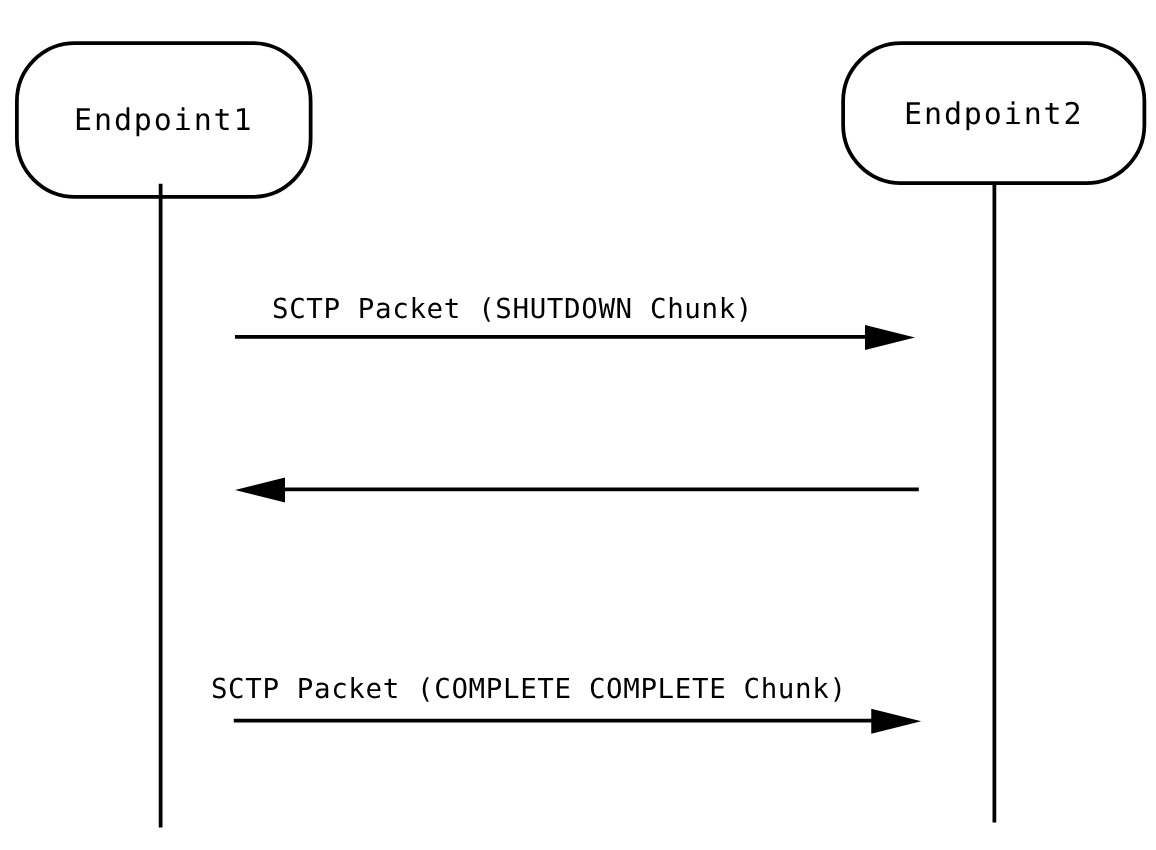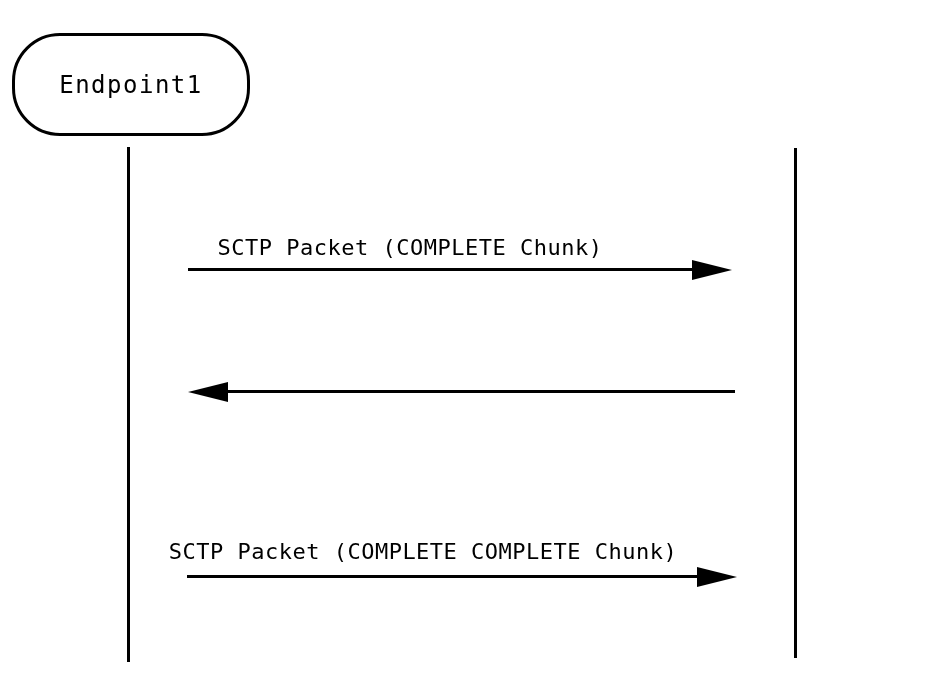--- a/index.html
+++ b/index.html
@@ -54,29 +54,32 @@
     border-bottom: 10px solid transparent;
   }
   .arrowhead.right { border-left: 40px solid var(--stroke, #000); }
   .arrowhead.left  { border-right: 40px solid var(--stroke, #000); }
 </style>
 </head>
 <body>
 
 <div class="diagram">
 
-  <div class="actor" style="left:12px; top:33px; width:238px; height:103px;">
+  <div class="actor" style="left:12px; top:33px; width:238px; height:126px;">
     <span class="actor-label">Endpoint1</span>
   </div>
 
+  <div class="actor" style="left:673px; top:33px; width:244px; height:115px;">
+    <span class="actor-label">Endpoint2</span>
+  </div>
 
   <div class="lifeline" style="left:127px; top:147px; height:515px;"></div>
   <div class="lifeline" style="left:794px; top:148px; height:510px;"></div>
 
-  <div class="msg-label" style="left:410px; top:235px;">SCTP Packet (COMPLETE Chunk)</div>
+  <div class="msg-label" style="left:410px; top:235px;">SCTP Packet (SHUTDOWN Chunk)</div>
   <div class="msg-line" style="left:188px; top:268px; width:507px;"></div>
   <div class="arrowhead right" style="left:692px; top:260px;"></div>
 
   <div class="msg-line" style="left:226px; top:390px; width:509px;"></div>
   <div class="arrowhead left" style="left:188px; top:382px;"></div>
 
   <div class="msg-label" style="left:423px; top:539px;">SCTP Packet (COMPLETE COMPLETE Chunk)</div>
   <div class="msg-line" style="left:187px; top:575px; width:513px;"></div>
   <div class="arrowhead right" style="left:697px; top:567px;"></div>
 

